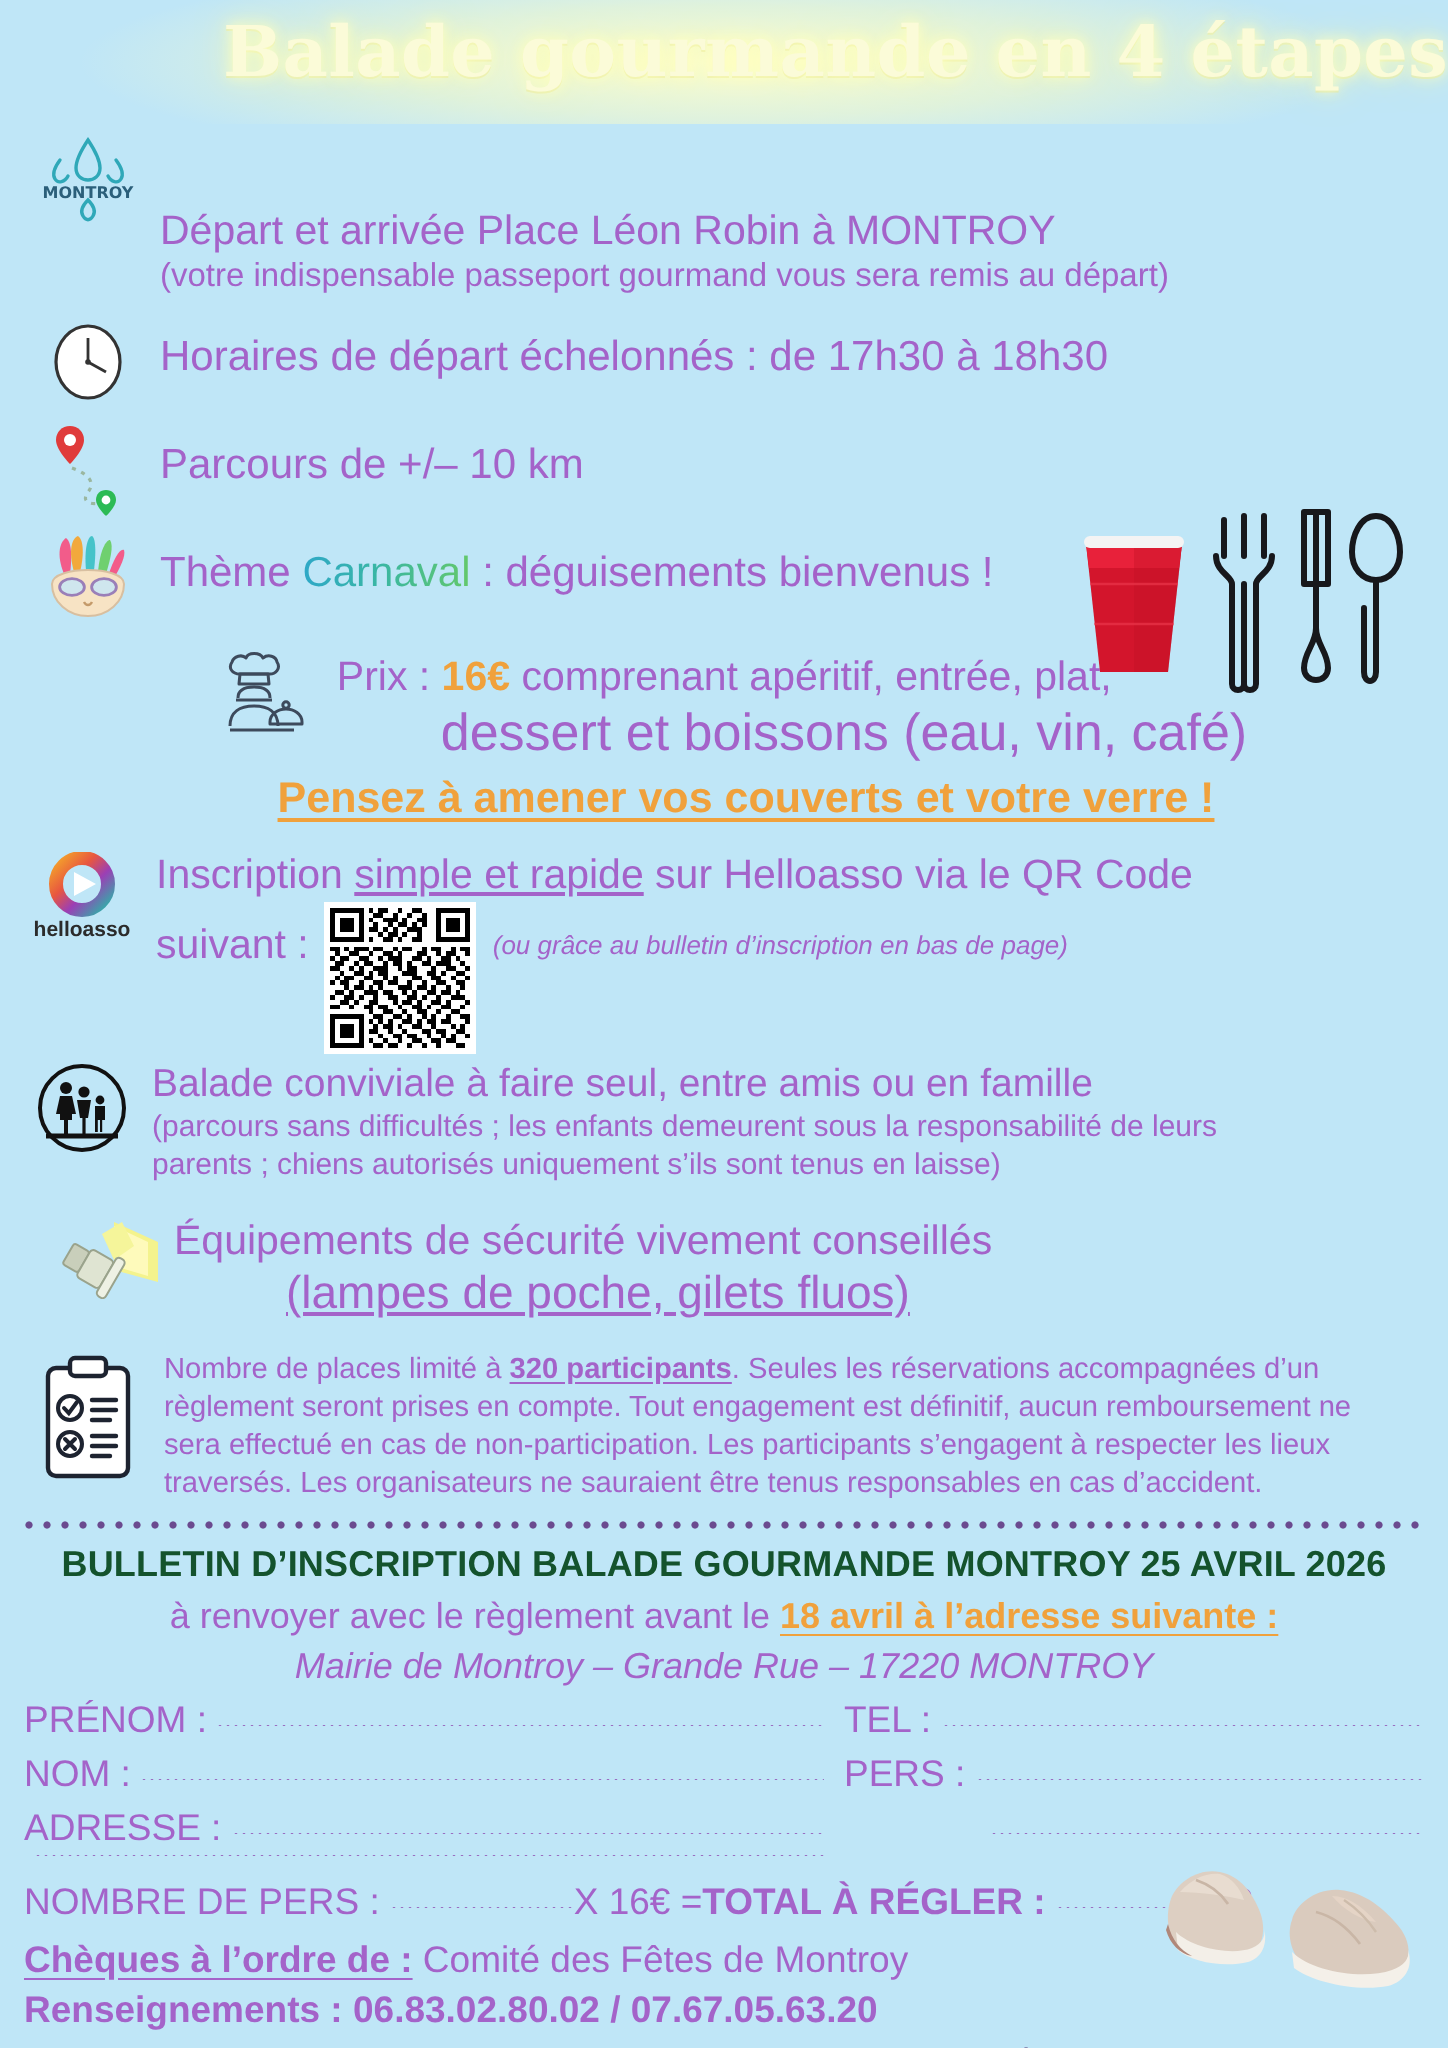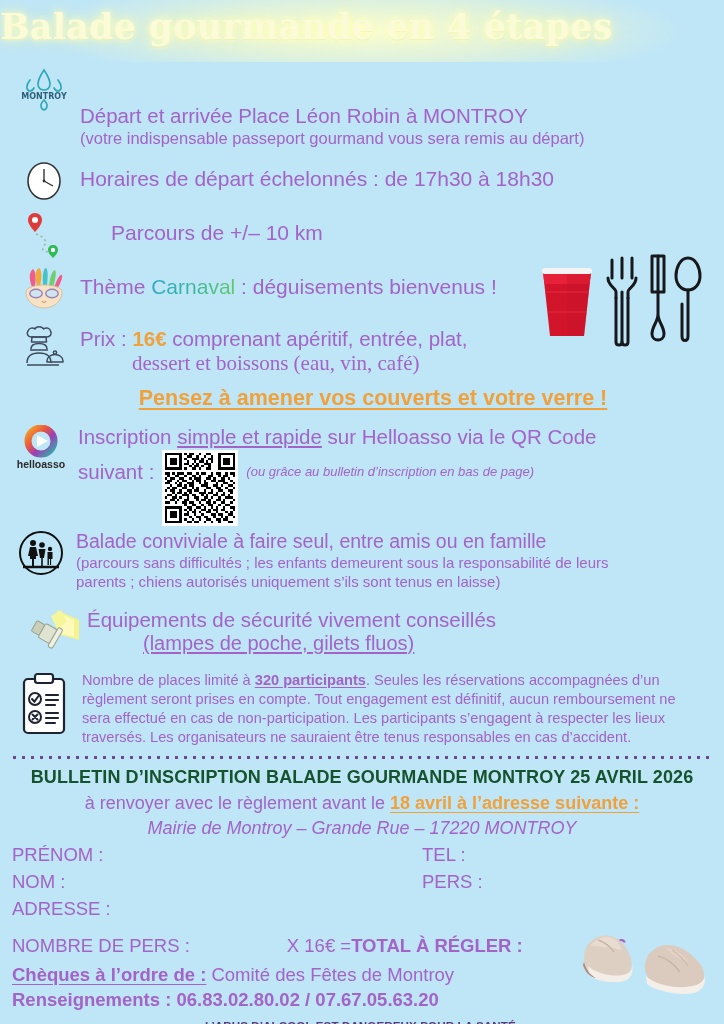--- a/index.html
+++ b/index.html
@@ -12,21 +12,21 @@
   .page{position:relative;width:724px;height:1024px;overflow:hidden;}
 
   
   .title-band{
     position:relative;height:62px;
     background:
       radial-gradient(ellipse 62% 120% at 50% 50%, rgba(255,255,210,.95) 0%, rgba(250,252,200,.55) 38%, rgba(205,235,248,0) 72%),
       transparent;
   }
   .title{
-    position:absolute;left:0;right:0;top:6px;text-align:left;
+    position:absolute;left:0;right:0;top:6px;text-align:right;
     font-family:"DejaVu Serif", serif;
     font-weight:700;
     font-size:35px;
     letter-spacing:.2px;
     color:#fbfbd8;
     text-shadow:0 0 7px rgba(255,255,190,.95),0 0 16px rgba(255,255,170,.75),0 1px 0 rgba(230,230,150,.6);
     white-space:nowrap;
   }
 
   
@@ -41,37 +41,37 @@
   #depart{margin-top:4px;padding-left:14px;}
   #depart .ico{width:60px;}
   #depart .body{padding-left:6px;padding-top:2px;margin-top:36px;}
 
   #horaires{margin-top:10px;padding-left:14px;}
   #horaires .ico{width:60px;}
   #horaires .body{padding-left:6px;padding-top:8px;font-size:21px;}
 
   #parcours{margin-top:4px;padding-left:14px;}
   #parcours .ico{width:60px;}
-  #parcours .body{padding-left:6px;padding-top:14px;font-size:21px;margin-left:31px;}
+  #parcours .body{padding-left:6px;padding-top:14px;font-size:21px;}
 
   #theme{margin-top:2px;padding-left:14px;}
   #theme .ico{width:60px;}
   #theme .body{padding-left:6px;padding-top:10px;font-size:21px;}
 
   .carnaval{
     background:linear-gradient(90deg,#2ea8c8 0%,#39b6a4 45%,#63c86b 100%);
     -webkit-background-clip:text;background-clip:text;color:transparent;
     font-weight:400;
   }
 
-  #prix{margin-top:8px;padding-left:14px;}
+  #prix{margin-top:8px;padding-left:2px;justify-content:center;}
   #prix .ico{width:60px;}
   #prix .body{padding-left:6px;padding-top:4px;}
   .prix-l1{font-size:20.5px;color:#a463c9;}
-  .prix-l2{font-size:21px;color:#a463c9;padding-left:52px;font-family:Liberation Serif, serif;}
+  .prix-l2{font-size:26px;color:#a463c9;padding-left:52px;}
   .prix-euro{color:#f0a13c;font-weight:700;}
 
   .pensez{
     text-align:center;font-size:21.5px;font-weight:700;color:#f0a13c;
     text-decoration:underline;text-underline-offset:3px;
     margin-top:5px;padding-right:8px;padding-left:30px;
   }
 
   #inscription{margin-top:14px;padding-left:8px;}
   #inscription .ico{width:66px;}
@@ -84,21 +84,21 @@
   #balade{margin-top:4px;padding-left:12px;}
   #balade .ico{width:58px;}
   #balade .body{padding-left:6px;padding-top:0px;}
   .balade-l1{font-size:19.5px;color:#a463c9;}
   .balade-sub{font-size:15px;color:#a463c9;line-height:1.22;margin-top:1px;}
 
   #equip{margin-top:14px;padding-left:25px;}
   #equip .ico{width:58px;}
   #equip .body{padding-left:4px;padding-top:2px;}
   .equip-l1{font-size:20.5px;color:#a463c9;}
-  .equip-l2{font-size:20px;color:#a463c9;padding-left:56px;}
+  .equip-l2{font-size:23px;color:#a463c9;padding-left:56px;}
   .equip-l2 u{text-decoration:underline;text-underline-offset:2px;}
 
   #reglement{margin-top:16px;padding-left:14px;}
   #reglement .ico{width:60px;}
   #reglement .body{padding-left:8px;padding-right:22px;font-size:14.6px;color:#a463c9;line-height:1.32;}
   #reglement b{font-weight:700;text-decoration:underline;text-underline-offset:2px;}
 
   .dotline{
     margin:7px 10px 0 10px;height:5px;
     background-image:radial-gradient(circle, #6b4a8f 0, #6b4a8f 1.6px, transparent 2px);

